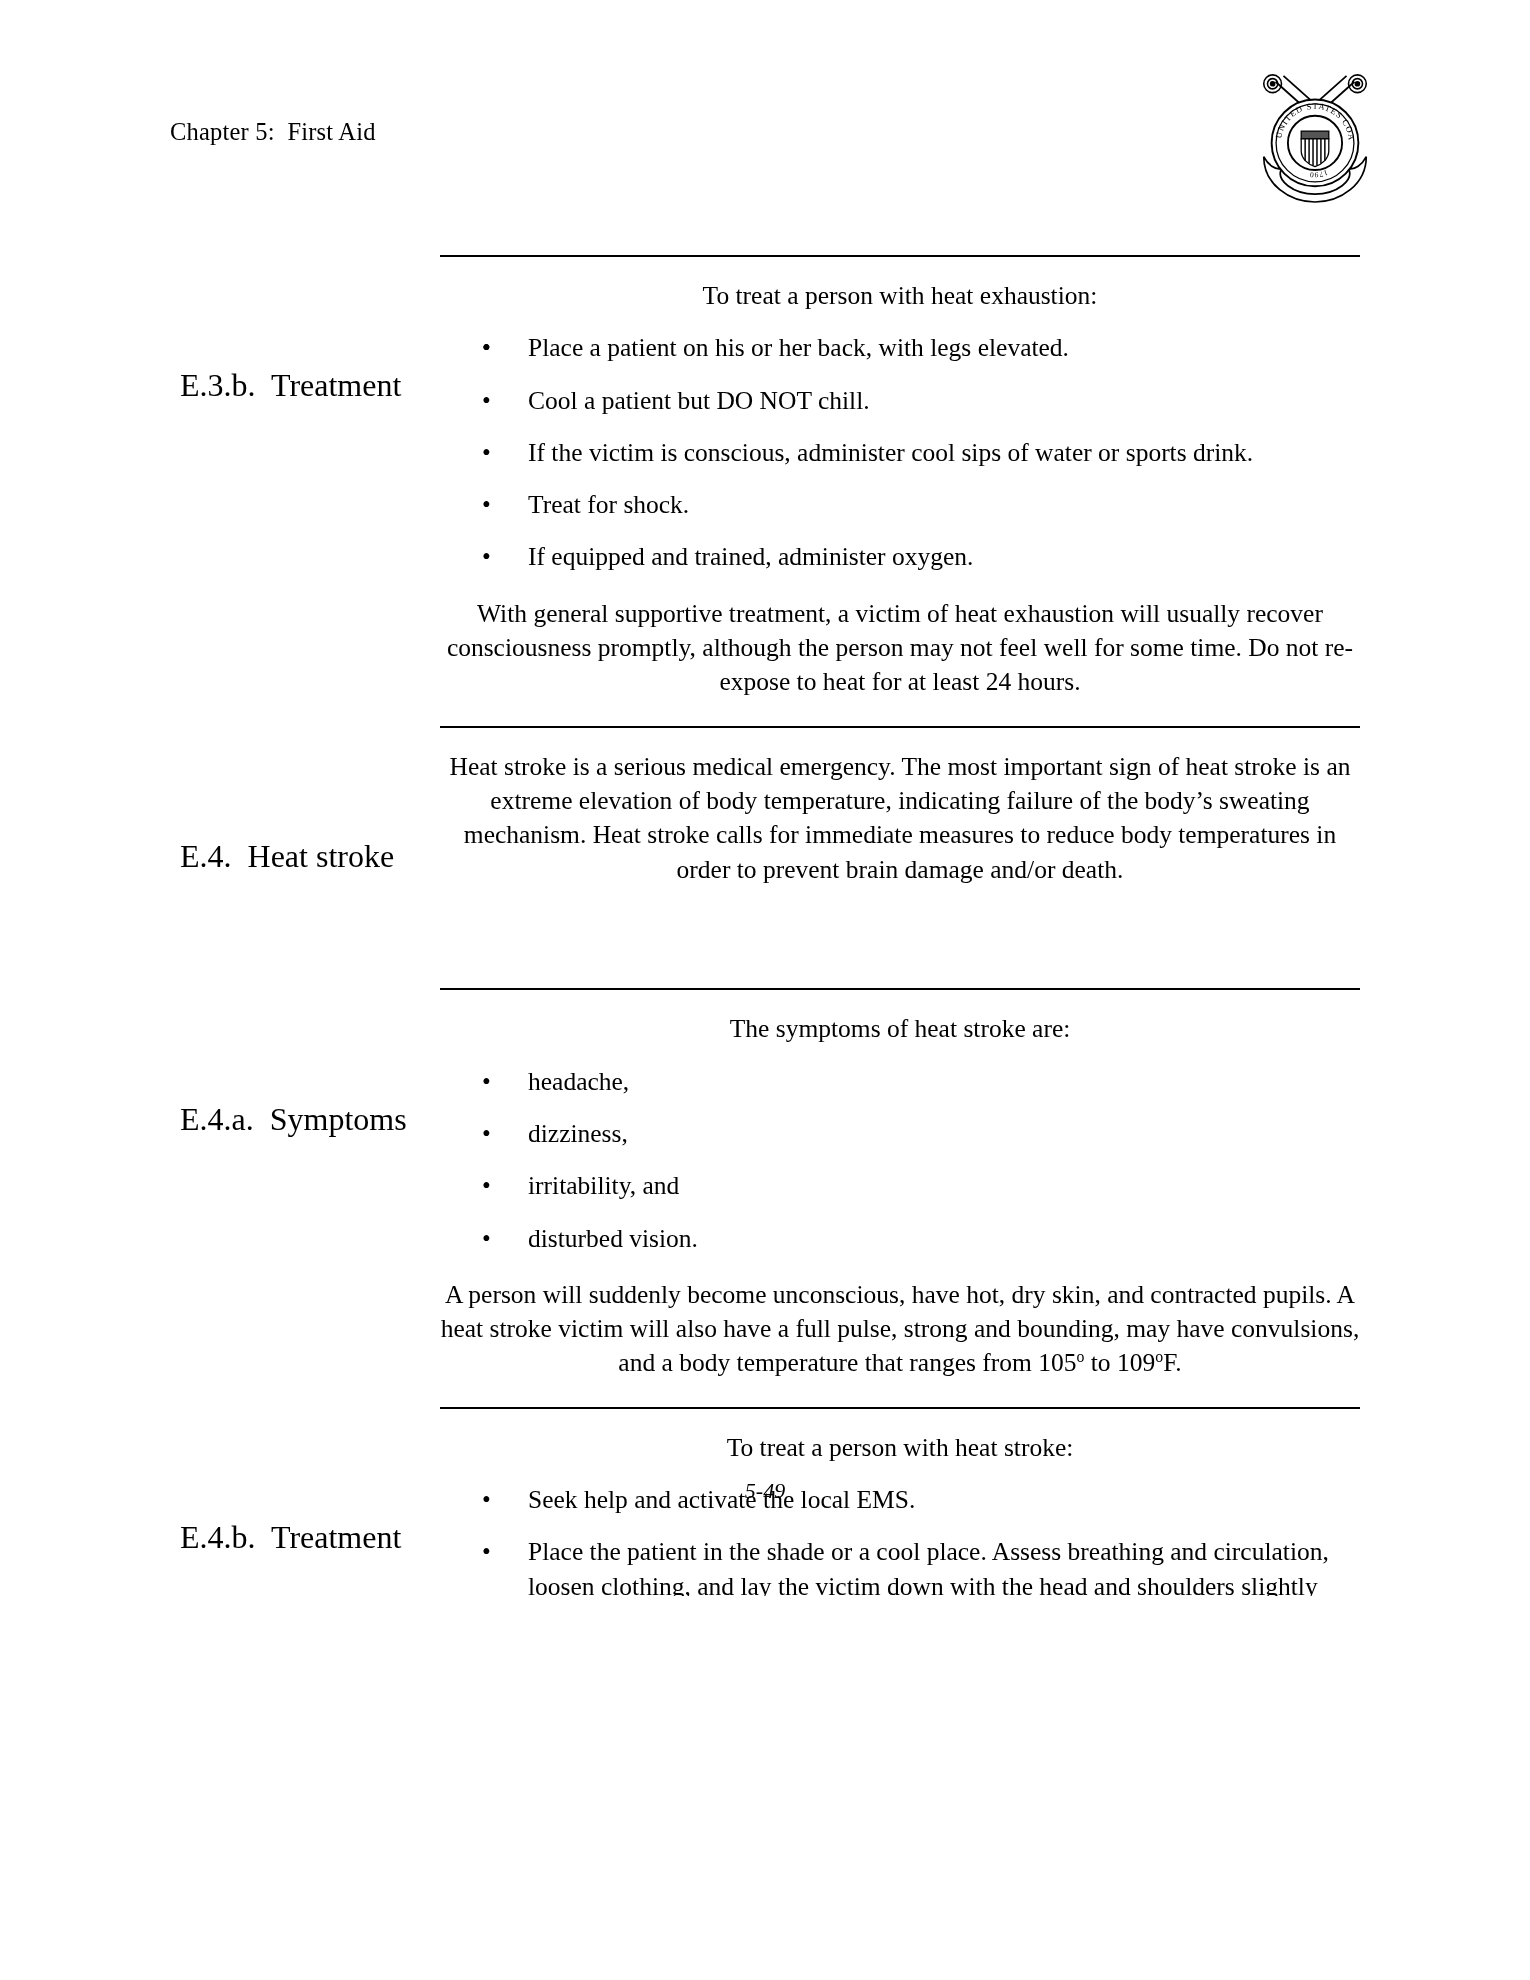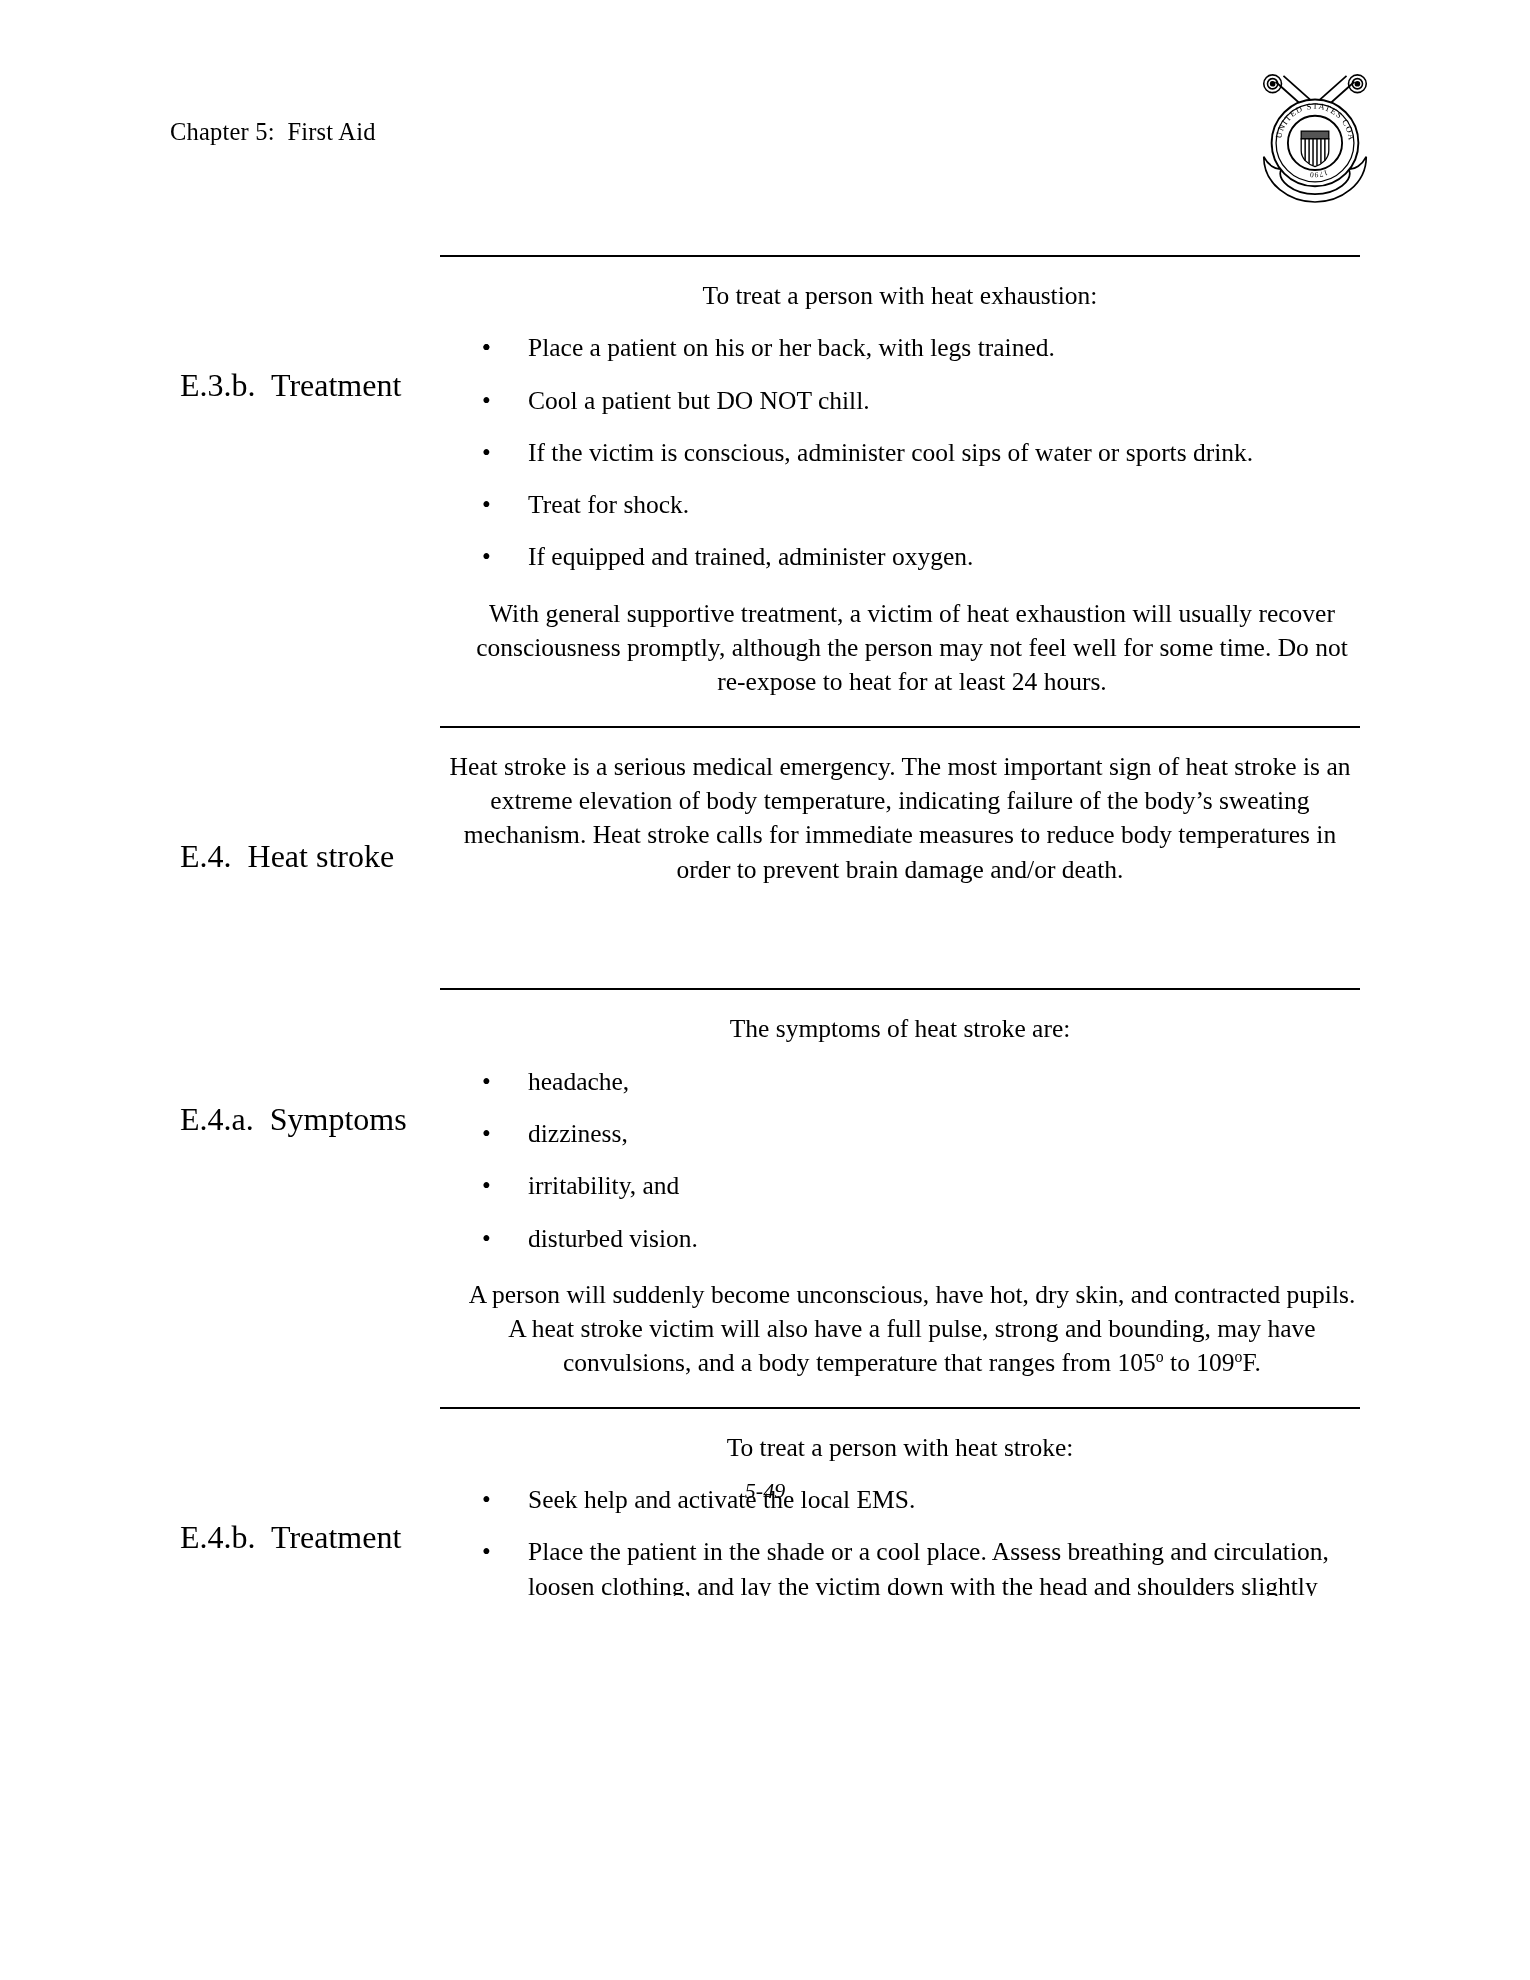--- a/index.html
+++ b/index.html
@@ -103,21 +103,21 @@
     line-height: 1.345;
   }
   ul.bullets li:last-child { margin-bottom: 0; }
   ul.bullets li .dot {
     position: absolute;
     left: 42px;
     top: 0;
     font-size: 25px;
     line-height: 1.345;
   }
-  .after-list { margin-top: 22px; margin-left: 24px; }
+  .after-list { margin-top: 22px; }
 
   sup.deg {
     font-size: 0.62em;
     vertical-align: super;
     line-height: 0;
   }
 
   
   .page-footer {
     position: absolute;
@@ -196,21 +196,21 @@
     <div class="section">
       <div class="rule"></div>
       <div class="row">
         <div class="label-col">
           <span class="lbl">E.3.b.  Treatment</span>
         </div>
         <div class="body-col">
           <p class="para">To treat a person with heat exhaustion:</p>
           <ul class="bullets">
             <li><span class="dot">•</span></li>
-            <li><span class="dot">•</span><span>Place a patient on his or her back, with legs trained.</span></li>
+            <li><span class="dot">•</span><span>Place a patient on his or her back, with legs elevated.</span></li>
             <li><span class="dot">•</span><span>Cool a patient but DO NOT chill.</span></li>
             <li><span class="dot">•</span><span>If the victim is conscious, administer cool sips of water or sports drink.</span></li>
             <li><span class="dot">•</span><span>Treat for shock.</span></li>
             <li><span class="dot">•</span><span>If equipped and trained, administer oxygen.</span></li>
           </ul>
           <p class="para after-list">With general supportive treatment, a victim of heat exhaustion will usually recover consciousness promptly, although the person may not feel well for some time. Do not re-expose to heat for at least 24 hours.</p>
         </div>
       </div>
     </div>
 

